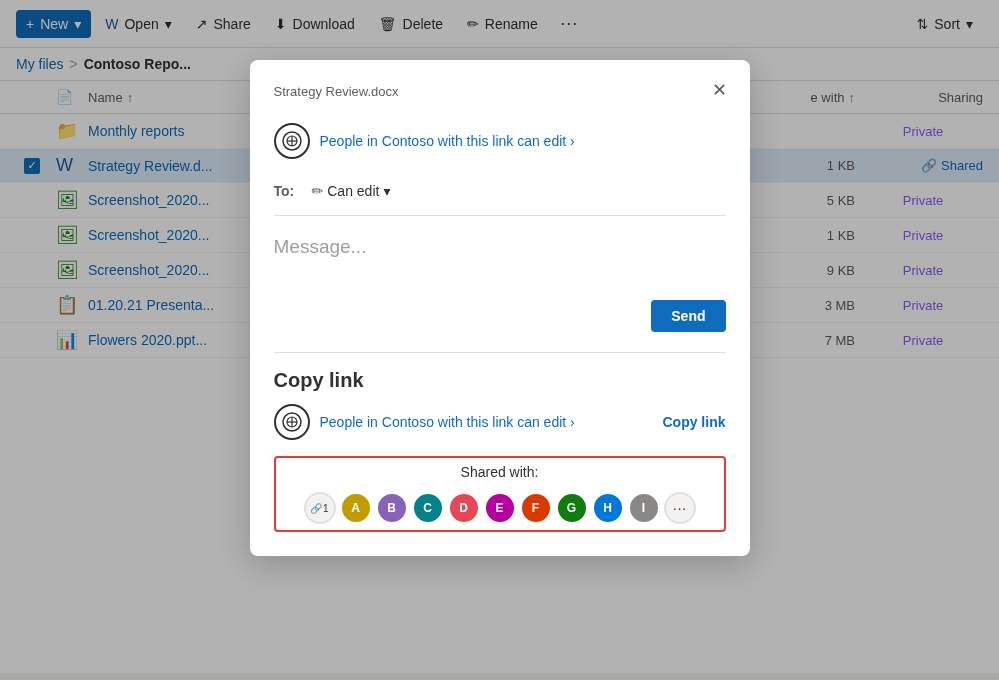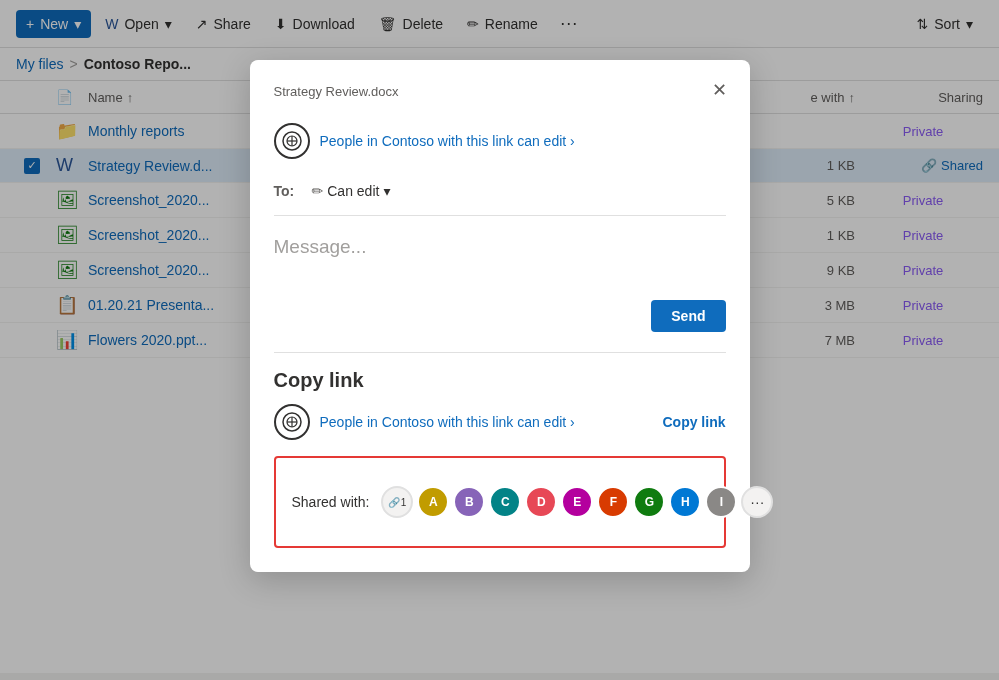--- a/index.html
+++ b/index.html
@@ -305,25 +305,26 @@
       color: #0f6cbd;
       font-size: 14px;
       cursor: pointer;
       font-weight: 600;
     }
 
     
     .shared-with-section {
       border: 2px solid #e53935;
       border-radius: 4px;
-      padding: 28px 16px;
+      padding: 6px 16px;
       display: flex;
       align-items: center;
       gap: 12px;
       margin-top: 16px;
+      flex-direction: column;
     }
     .shared-with-label {
       font-size: 14px;
       color: #323130;
       white-space: nowrap;
       font-weight: 500;
     }
     .avatars-row {
       display: flex;
       align-items: center;

